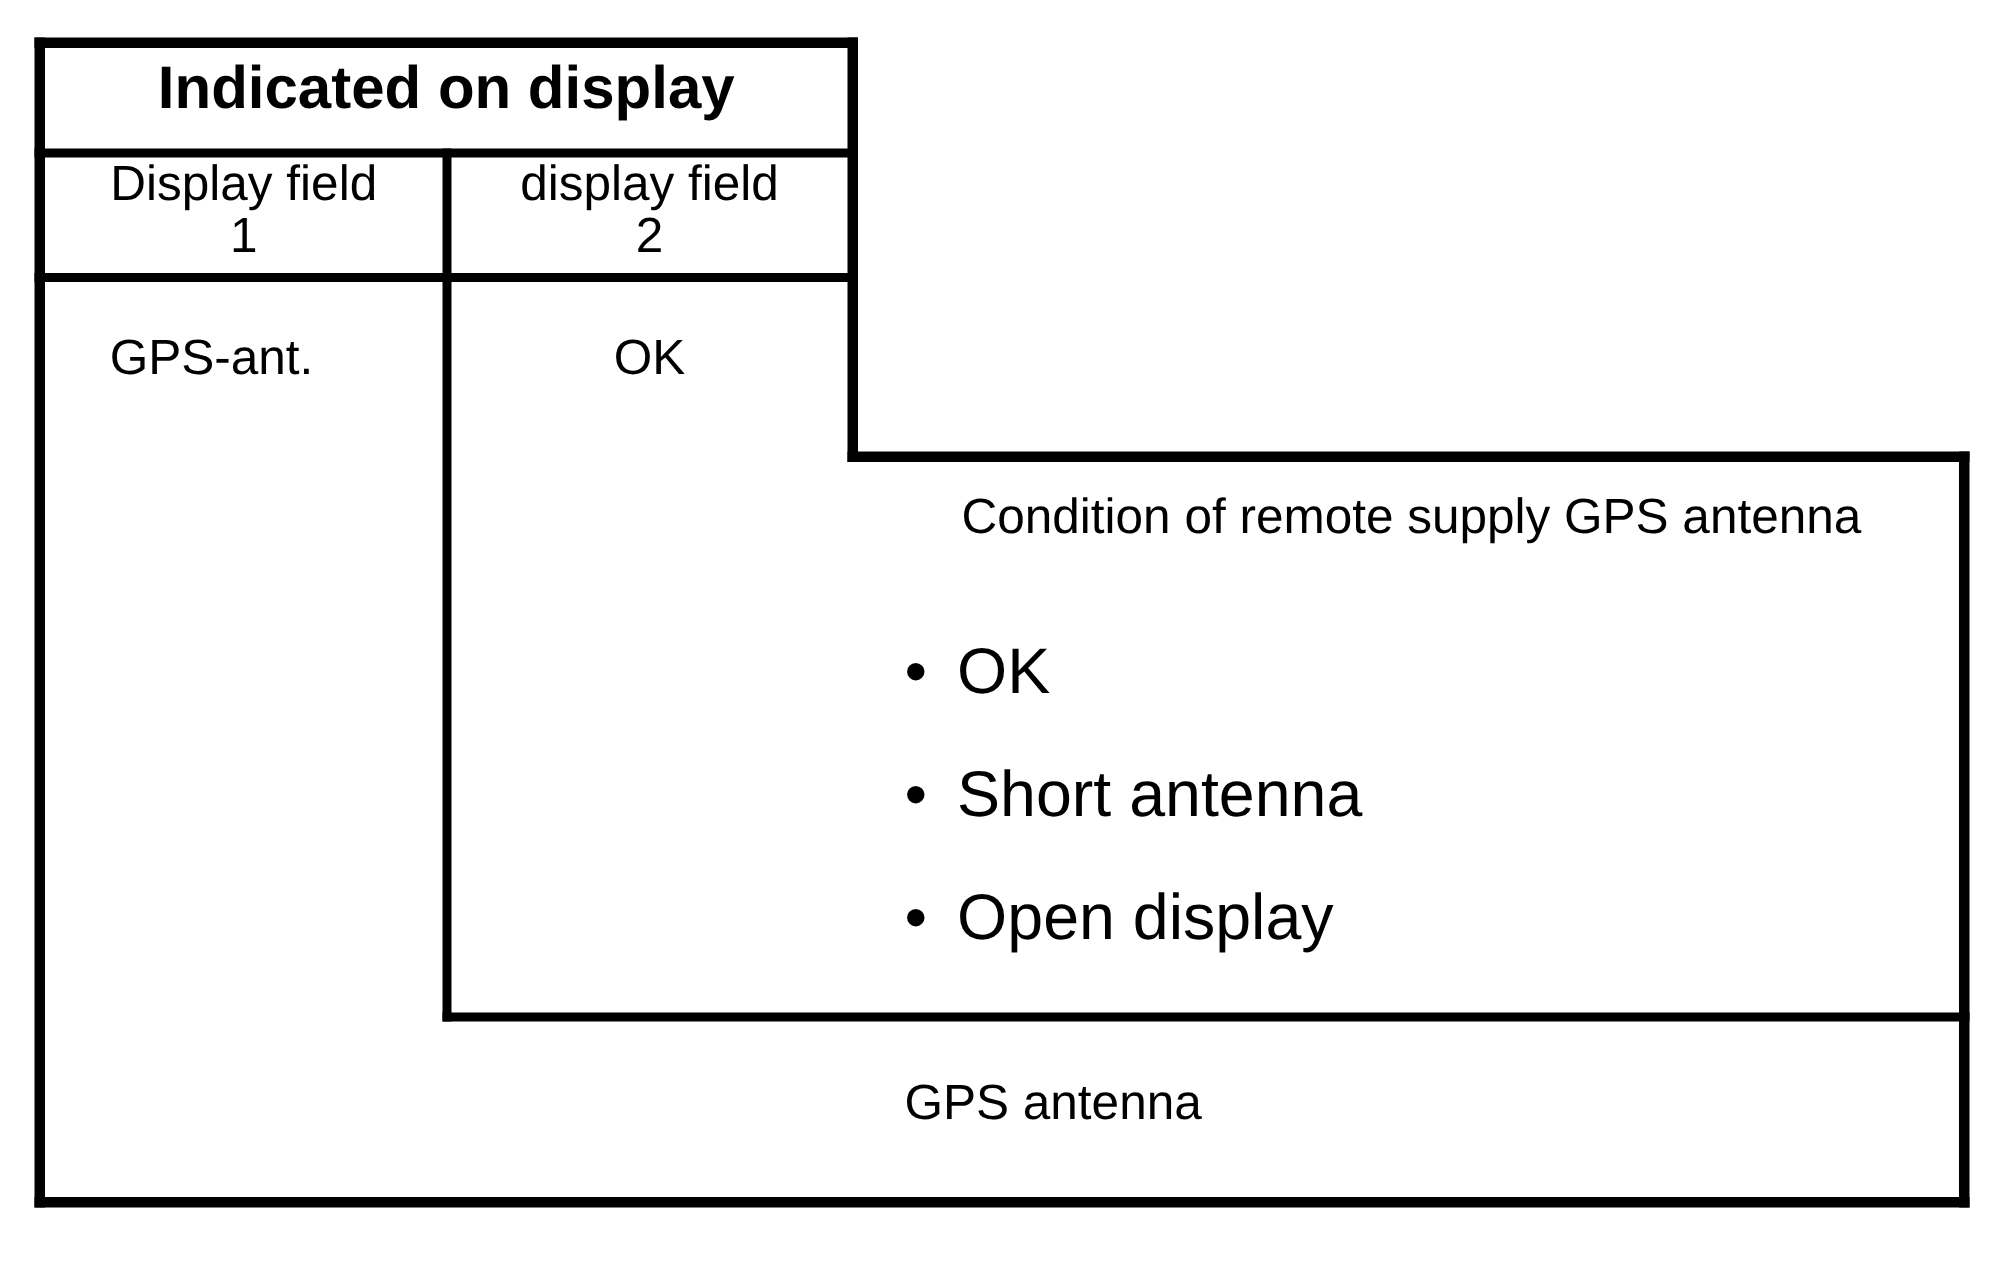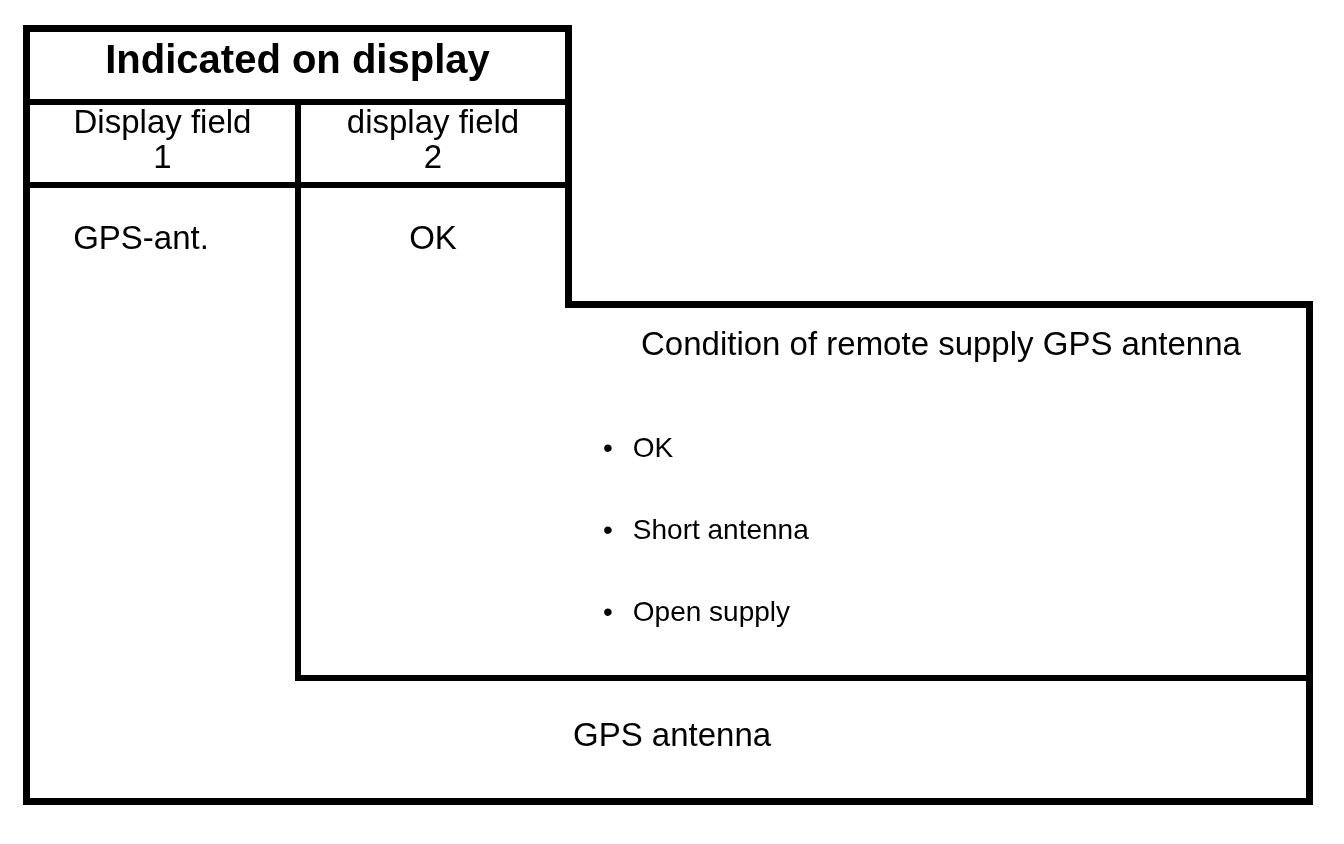--- a/index.html
+++ b/index.html
@@ -42,28 +42,28 @@
   .col-header { top: 104px; line-height: 35px; }
   .col-header-1 { left: 30px;  width: 265px; }
   .col-header-2 { left: 301px; width: 264px; }
   .row-value { top: 219px; }
   .row-value-1 { left: 30px;  width: 222px; }
   .row-value-2 { left: 301px; width: 264px; }
   .callout-title { left: 603px; top: 325px; margin-left: 38px; }
   .bullet-row {
     position: absolute;
     left: 603px;
-    font-size: 28px; line-height: 38px;
+    font-size: 43px; line-height: 38px;
     white-space: nowrap;
   }
   .bullet-row .bullet { display: inline-block; margin-right: 20px; }
   .bullet-row-1 { top: 429px; }
   .bullet-row-2 { top: 511px; }
   .bullet-row-3 { top: 593px; }
-  .footer-caption { left: 573px; top: 716px; }
+  .footer-caption { left: 603px; top: 716px; }
 
   
   .outer-top      { left: 23px;   top: 25px;  width: 549px;  height: 7px; }
   .outer-left     { left: 23px;   top: 25px;  width: 7px;    height: 780px; }
   .outer-bottom   { left: 23px;   top: 798px; width: 1290px; height: 7px; }
   .table-right    { left: 565px;  top: 25px;  width: 7px;    height: 283px; }
   .callout-top    { left: 565px;  top: 301px; width: 748px;  height: 7px; }
   .outer-right    { left: 1306px; top: 301px; width: 7px;    height: 504px; }
   .header-div     { left: 23px;   top: 99px;  width: 549px;  height: 6px; }
   .colheader-div  { left: 23px;   top: 182px; width: 549px;  height: 6px; }
@@ -102,18 +102,18 @@
 
   <div class="txt callout-title">Condition of remote supply GPS antenna</div>
 
   <div class="bullet-row bullet-row-1">
     <span class="bullet">•</span><span>OK</span>
   </div>
   <div class="bullet-row bullet-row-2">
     <span class="bullet">•</span><span>Short antenna</span>
   </div>
   <div class="bullet-row bullet-row-3">
-    <span class="bullet">•</span><span>Open supply</span>
+    <span class="bullet">•</span><span>Open display</span>
   </div>
 
   <div class="txt footer-caption">GPS antenna</div>
 
 </div>
 
 </body></html>

